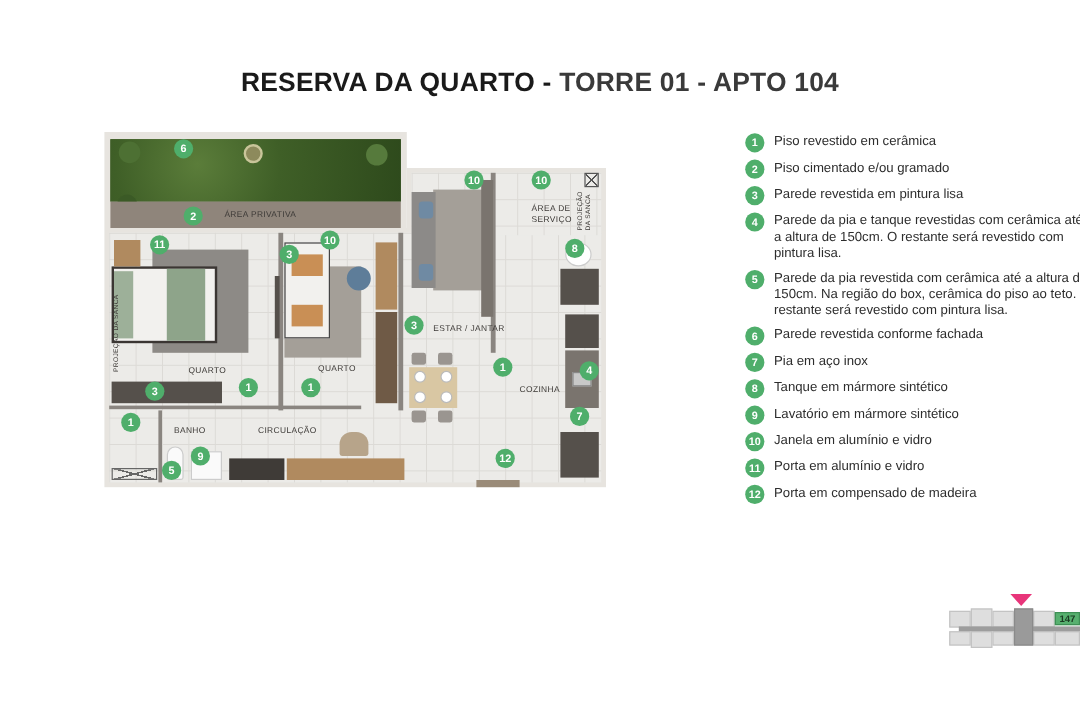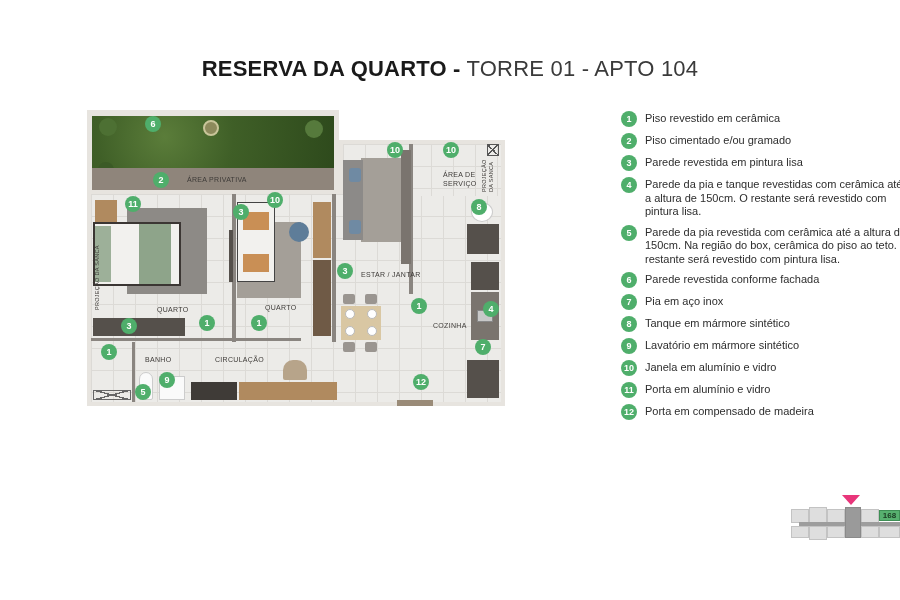--- a/index.html
+++ b/index.html
@@ -1,21 +1,21 @@
 <!DOCTYPE html>
 <html><head>
 <meta charset="utf-8">
 <style>
   * { box-sizing: border-box; margin: 0; padding: 0; }
   html, body { width: 900px; height: 600px; background: #ffffff; overflow: hidden; }
   body { position: relative; font-family: "Liberation Sans", "DejaVu Sans", sans-serif; color: #2b2b2b; }
 
   .title { position: absolute; left: 0; top: 56px; width: 900px; text-align: center; font-size: 22px; letter-spacing: 0.2px; color: #1a1a1a; }
   .title .bold { font-weight: 700; }
-  .title .light { font-weight: 400; color: #3a3a3a; }
+  .title .light { font-weight: 700; color: #3a3a3a; }
 
   
   .plan { position: absolute; left: 87px; top: 110px; width: 418px; height: 296px; }
   .abs { position: absolute; }
   .wall { background: #8a8580; position: absolute; }
   .outer { background: #e7e4df; }
   .tile { background-color: #ecebe8;
           background-image: linear-gradient(#dcdad6 1px, transparent 1px), linear-gradient(90deg, #dcdad6 1px, transparent 1px);
           background-size: 22px 22px; }
   .grass { background: radial-gradient(circle at 30% 40%, #5b7d3a 0%, #3f5f27 40%, #2e4a1c 100%);
@@ -230,14 +230,14 @@
   <div class="kp-unit" style="left:18px;top:12px;width:18px;height:16px;"></div>
   <div class="kp-unit" style="left:36px;top:14px;width:18px;height:14px;"></div>
   <div class="kp-unit" style="left:70px;top:14px;width:18px;height:14px;"></div>
   <div class="kp-unit" style="left:0;top:31px;width:18px;height:12px;"></div>
   <div class="kp-unit" style="left:18px;top:31px;width:18px;height:14px;"></div>
   <div class="kp-unit" style="left:36px;top:31px;width:18px;height:12px;"></div>
   <div class="kp-unit" style="left:70px;top:31px;width:18px;height:12px;"></div>
   <div class="kp-unit" style="left:88px;top:31px;width:21px;height:12px;"></div>
   <div class="kp-corridor" style="left:8px;top:27px;width:101px;height:4px;"></div>
   <div class="kp-core" style="left:54px;top:12px;width:16px;height:31px;"></div>
-  <div class="kp-sel" style="left:88px;top:15px;width:21px;height:11px;">168</div>
+  <div class="kp-sel" style="left:88px;top:15px;width:21px;height:11px;">147</div>
 </div>
 
 </body></html>

